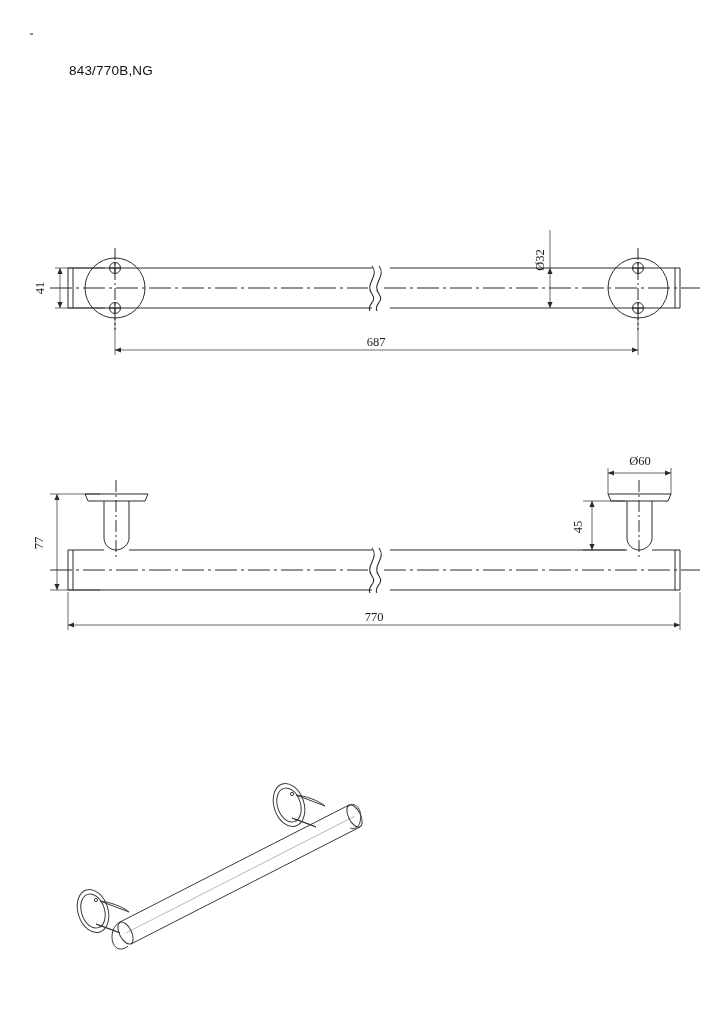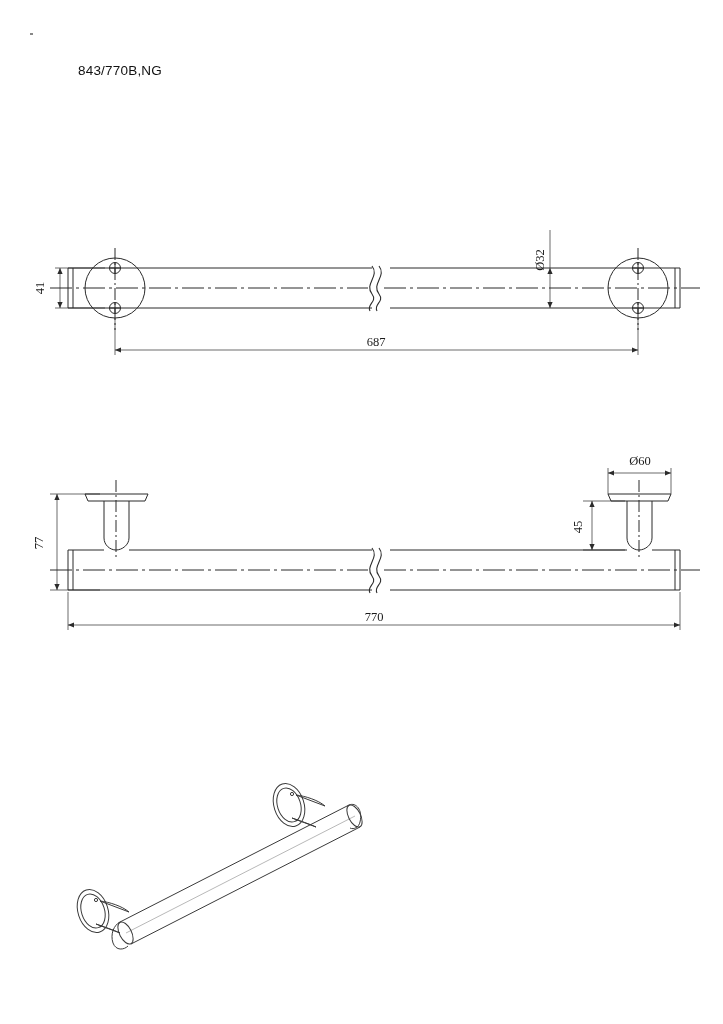--- a/index.html
+++ b/index.html
@@ -11,21 +11,21 @@
     position:relative;
     overflow:hidden;
   }
   #sheet{
     position:relative;
     width:723px;height:1024px;
     background:#ffffff;
   }
   #title{
     position:absolute;
-    left:78px; top:63px;
+    left:69px; top:63px;
     font-family:"Liberation Sans", sans-serif;
     font-size:13.5px;
     letter-spacing:0.2px;
     color:#111111;
     white-space:nowrap;
   }
   #corner-tick{
     position:absolute;
     left:30px; top:33px;
     width:3px;height:2px;

